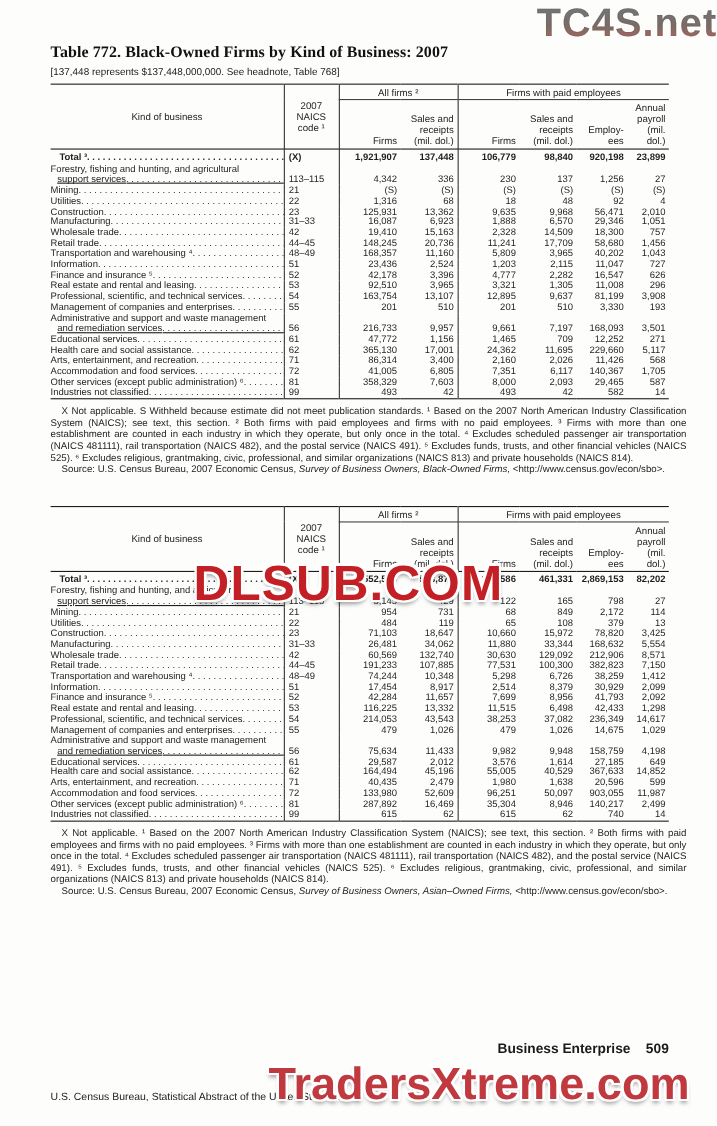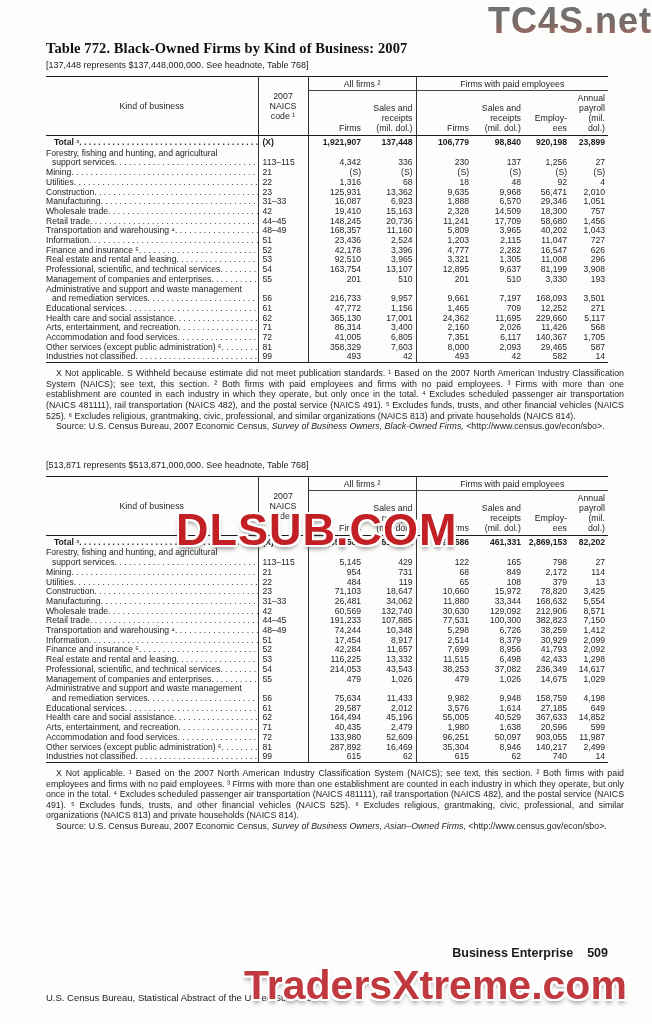--- a/index.html
+++ b/index.html
@@ -37,21 +37,21 @@
   .th-num.brd{border-right:1px solid #333;}
 
   tbody td{vertical-align:bottom;padding:0;}
   td.label-cell{border-right:1px solid #333;}
   td.naics-cell{border-right:1px solid #333;padding-left:4px;text-align:left;}
   td.num-cell{text-align:right;padding-right:3px;}
   td.num-cell.brd{border-right:1px solid #333;}
   tr.total-row td{font-weight:bold;padding-top:2px;padding-bottom:1px;}
   .lbl-line{display:flex;min-width:0;align-items:flex-end;}
   .lbl-line .lbl-text{white-space:nowrap;}
-  .lbl-line.indent{padding-left:6px;}
+  .lbl-line.indent{padding-left:6px;text-decoration:underline;}
   .lbl-line.tindent{padding-left:8px;}
   .dots{flex:1;overflow:hidden;white-space:nowrap;color:#2a2a2a;}
   .dots::after{content:" . . . . . . . . . . . . . . . . . . . . . . . . . . . . . . . . . . . . . . . . . . . . . . . . . . . .";}
 
   .footnote{font-size:8.8px;line-height:10.6px;text-align:justify;margin:5px 0 0 0;text-indent:10px;color:#1e1e1e;}
   .source{font-size:8.8px;line-height:10.6px;margin:0 0 0 0;text-indent:10px;}
   .source .ital{font-style:italic;}
   .sect2{margin-top:28px;}
 
   .footer-right{
@@ -447,21 +447,20 @@
             <td class="num-cell">14</td>
           </tr>
         </tbody>
     </table>
 
     <p class="footnote">X Not applicable. S Withheld because estimate did not meet publication standards. ¹ Based on the 2007 North American Industry Classification System (NAICS); see text, this section. ² Both firms with paid employees and firms with no paid employees. ³ Firms with more than one establishment are counted in each industry in which they operate, but only once in the total. ⁴ Excludes scheduled passenger air transportation (NAICS 481111), rail transportation (NAICS 482), and the postal service (NAICS 491). ⁵ Excludes funds, trusts, and other financial vehicles (NAICS 525). ⁶ Excludes religious, grantmaking, civic, professional, and similar organizations (NAICS 813) and private households (NAICS 814).</p>
     <p class="source"><span>Source: U.S. Census Bureau, 2007 Economic Census, </span><span class="ital">Survey of Business Owners, Black-Owned Firms,</span><span> &lt;http://www.census.gov/econ/sbo&gt;.</span></p>
   </section>
 
   <section class="sect2">
-    <p class="headnote">[513,871 represents $513,871,000,000. See headnote, Table 768]</p>
 
     <table class="census">
       <colgroup>
         <col class="c-label">
           <col class="c-naics">
           <col class="c-f1">
           <col class="c-s1">
         <col class="c-f2">
           <col class="c-s2">
           <col class="c-emp">

